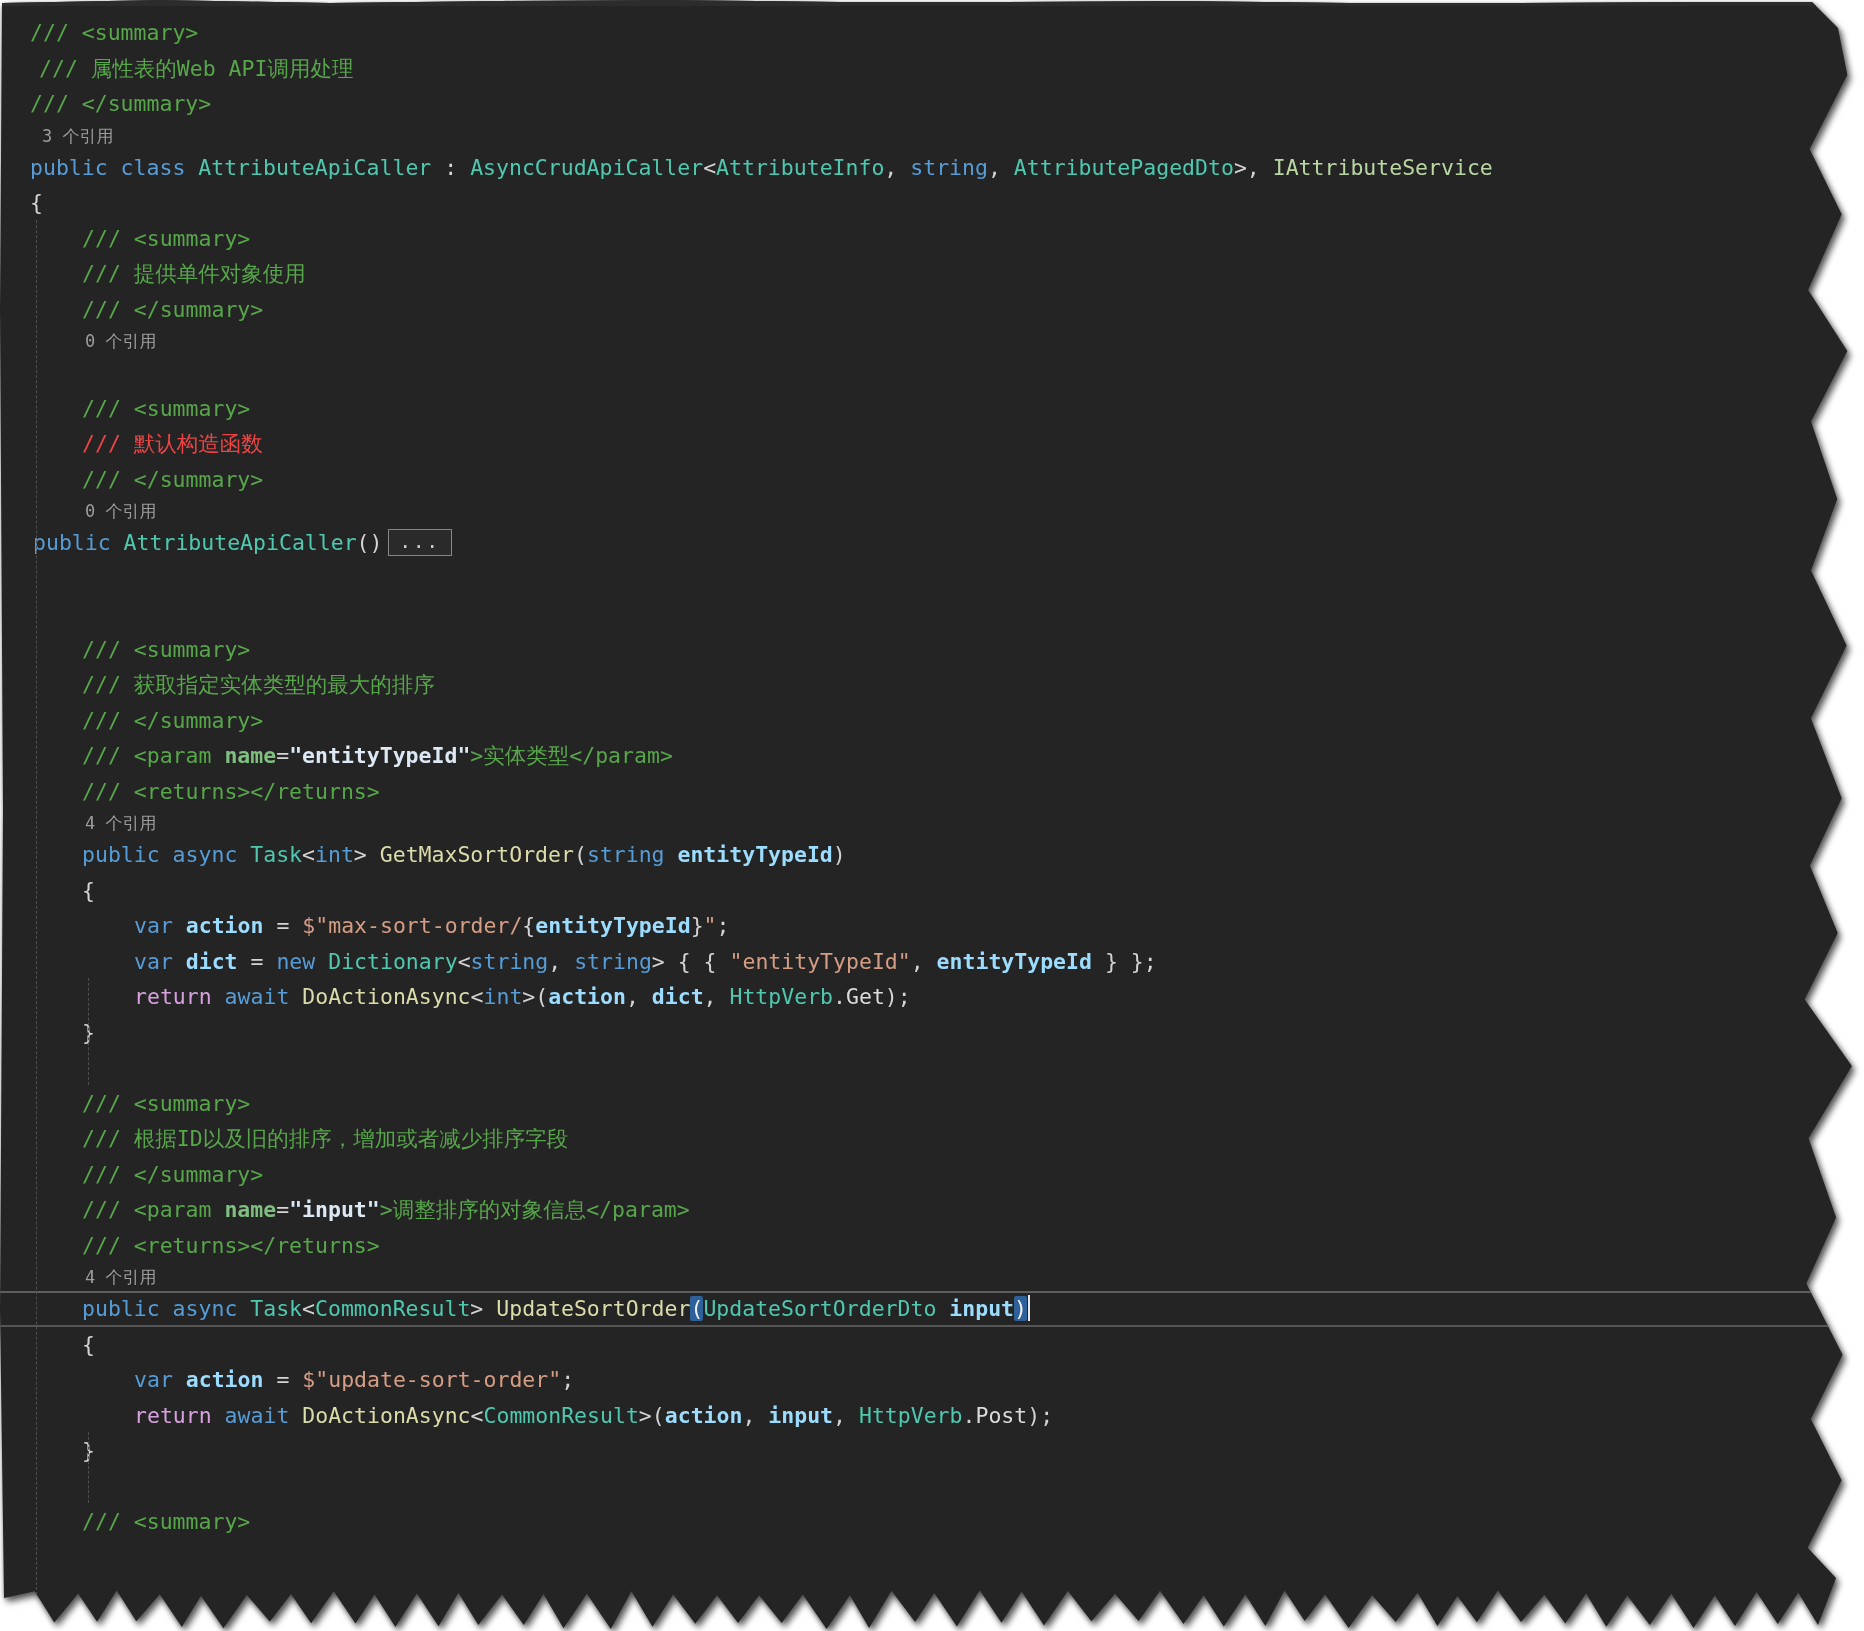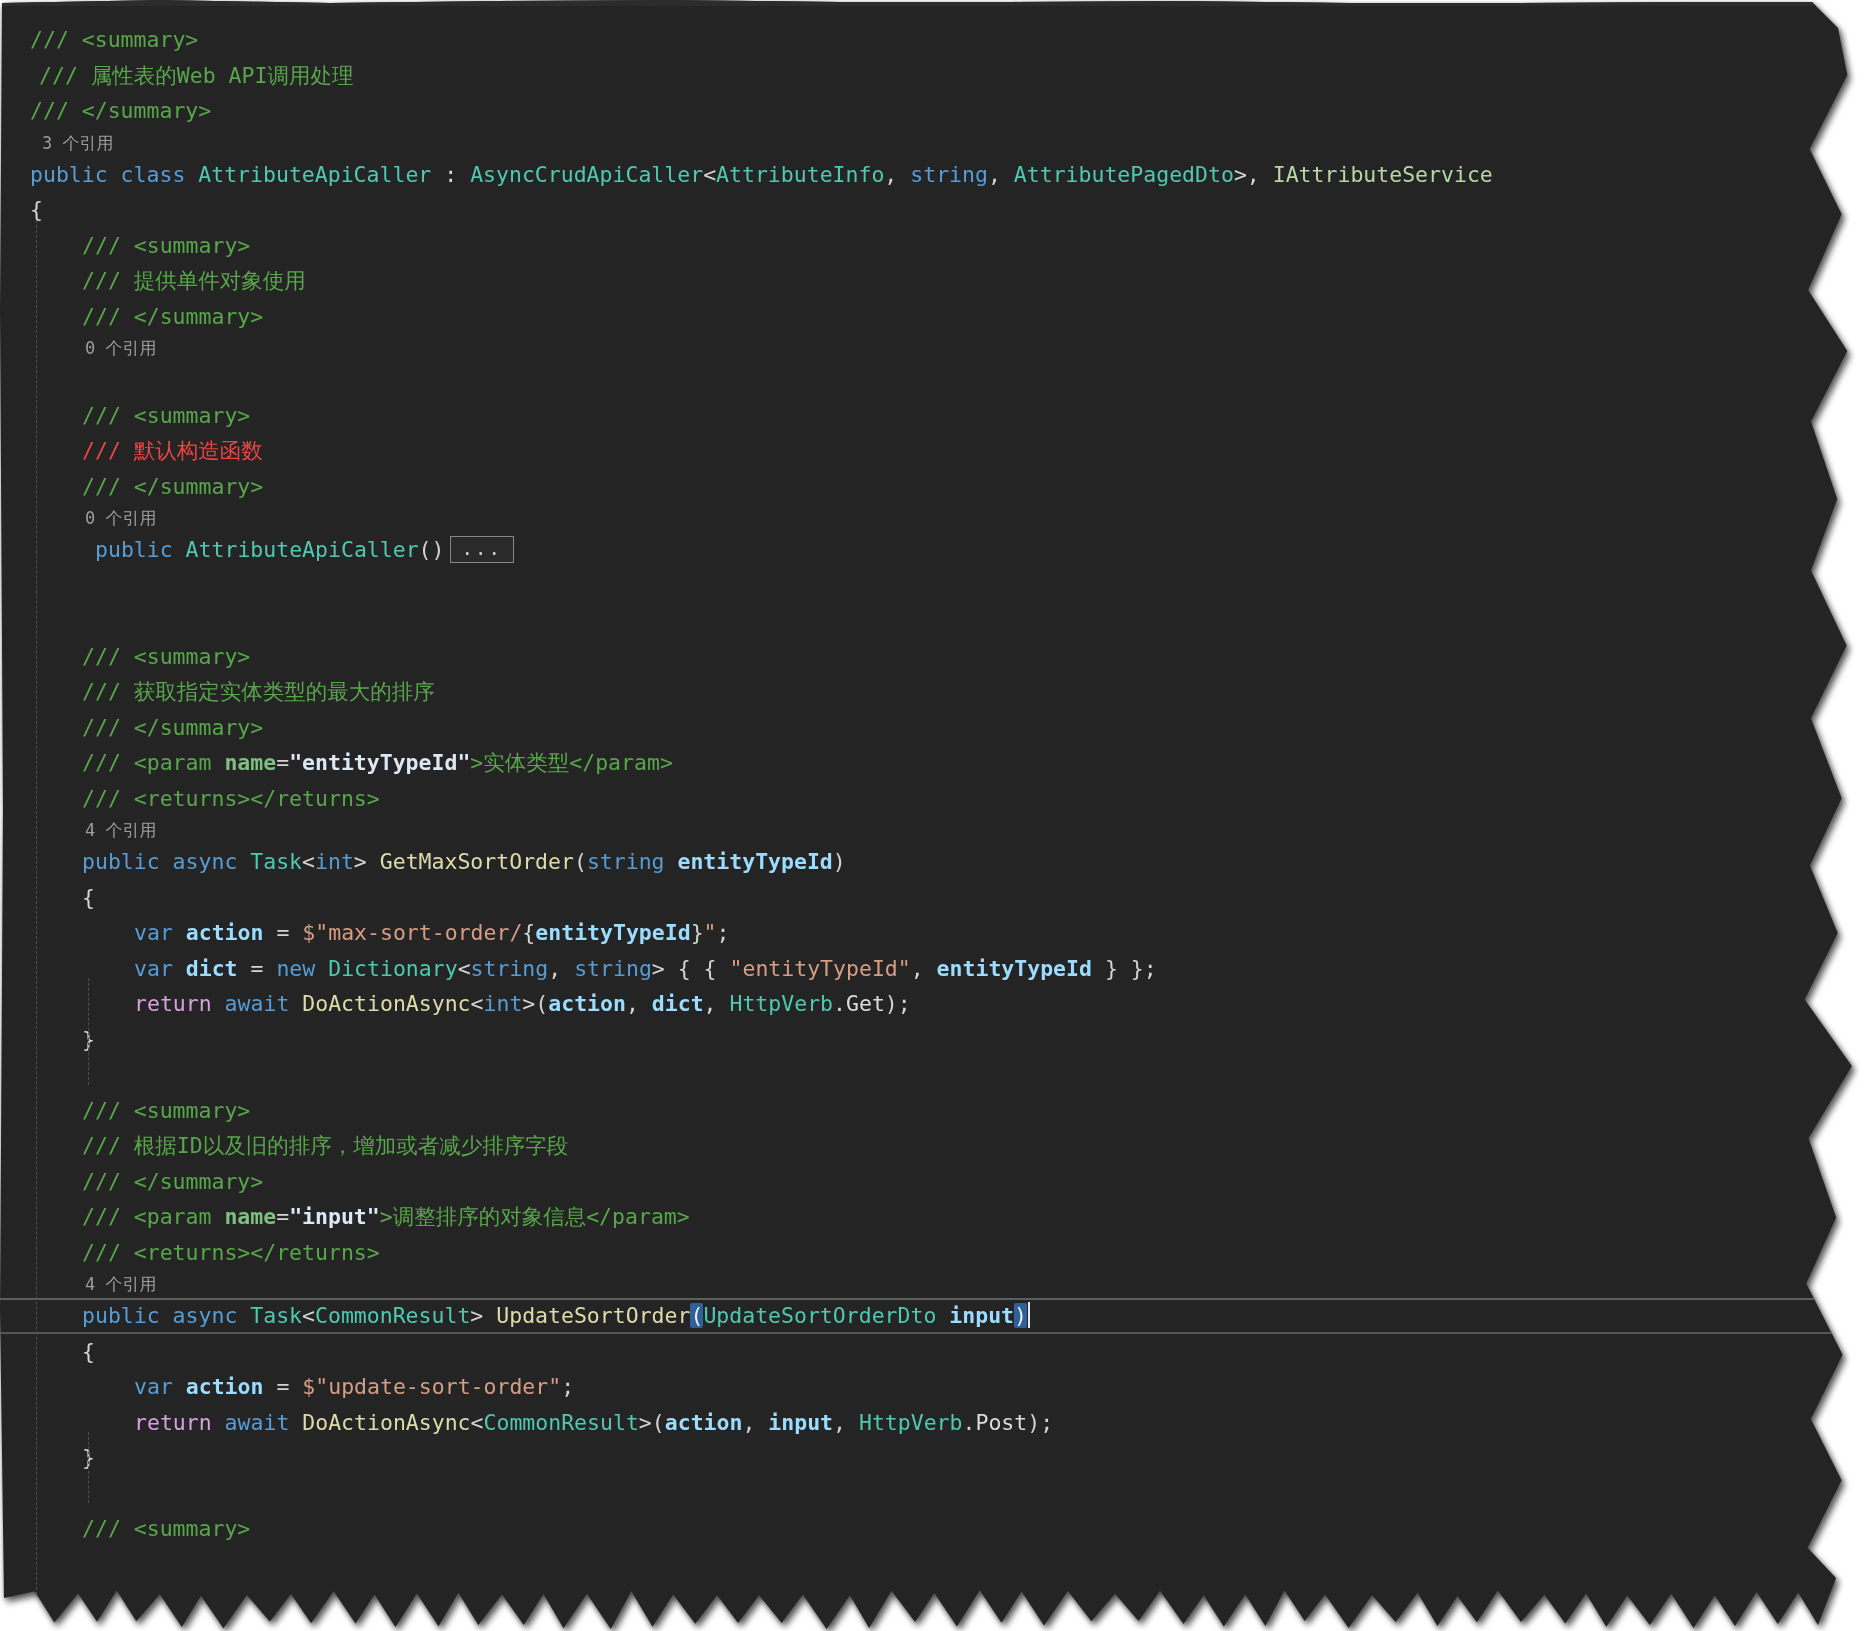--- a/index.html
+++ b/index.html
@@ -1,20 +1,20 @@
 <!DOCTYPE html>
 <html><head>
 <meta charset="utf-8">
 <style>
   html,body{margin:0;padding:0;background:#ffffff;}
   body{width:1864px;height:1631px;overflow:hidden;font-family:"DejaVu Sans Mono","Liberation Mono",monospace;}
   .shadow-wrap{position:absolute;inset:0;filter:drop-shadow(3px 4px 3px rgba(0,0,0,0.55)) drop-shadow(0 1px 2px rgba(0,0,0,0.35));}
   .panel{position:absolute;inset:0;background:#242424;}
   .top-strip{position:absolute;left:0;top:0;width:100%;height:6px;background:#2c2c2c;}
-  .lines{position:absolute;left:0;top:8px;width:100%;padding-top:14px;}
+  .lines{position:absolute;left:0;top:1px;width:100%;padding-top:14px;}
   .line{position:relative;box-sizing:border-box;white-space:pre;}
   .line.code{height:35.5px;line-height:35.5px;font-size:21.5px;}
   .line.cl{height:28px;line-height:28px;font-size:17px;color:#9d9d9d;}
   .line.cl span{color:#9d9d9d;}
   .line.current{border-top:2px solid #5e5e5e;border-bottom:2px solid #565656;line-height:31px;}
   .tok{white-space:pre;}
   .tok.hl{background:#2E6099;color:#f0f0f0;border-radius:2px;}
   .fold-box{display:inline-block;border:1px solid #878787;color:#cfcfcf;background:rgba(255,255,255,0.03);
     line-height:23px;height:25px;padding:0 11px;margin-left:5px;font-size:19px;letter-spacing:2px;
     vertical-align:middle;position:relative;top:-2px;}
@@ -38,21 +38,21 @@
         <div class="line code" style="padding-left: 30px;"><span class="tok" style="color: rgb(212, 212, 212);">{</span></div>
         <div class="line code" style="padding-left: 82px;"><span class="tok" style="color: rgb(87, 166, 74);">/// &lt;summary&gt;</span></div>
         <div class="line code" style="padding-left: 82px;"><span class="tok" style="color: rgb(87, 166, 74); text-align: center;">/// 提供单件对象使用</span></div>
         <div class="line code" style="padding-left: 82px;"><span class="tok" style="color: rgb(87, 166, 74);">/// &lt;/summary&gt;</span></div>
         <div class="line cl" style="padding-left: 85px;"><span>0 个引用</span></div>
         <div class="line code" style="padding-left: 82px;"></div>
         <div class="line code" style="padding-left: 82px;"><span class="tok" style="color: rgb(87, 166, 74);">/// &lt;summary&gt;</span></div>
         <div class="line code" style="padding-left: 82px;"><span class="tok" style="color: #ef4444;">/// 默认构造函数</span></div>
         <div class="line code" style="padding-left: 82px;"><span class="tok" style="color: rgb(87, 166, 74);">/// &lt;/summary&gt;</span></div>
         <div class="line cl" style="padding-left: 85px;"><span>0 个引用</span></div>
-        <div class="line code" style="padding-left: 95px;"><span class="tok" style="color: rgb(86, 156, 214);">public </span><span class="tok" style="color: rgb(78, 201, 176);">AttributeApiCaller</span><span class="tok" style="color: rgb(212, 212, 212);">()</span><span class="fold-box">...</span></div>
+        <div class="line code" style="padding-left: 33px;"><span class="tok" style="color: rgb(86, 156, 214);">public </span><span class="tok" style="color: rgb(78, 201, 176);">AttributeApiCaller</span><span class="tok" style="color: rgb(212, 212, 212);">()</span><span class="fold-box">...</span></div>
         <div class="line code" style="padding-left: 82px;"></div>
         <div class="line code" style="padding-left: 82px;"></div>
         <div class="line code" style="padding-left: 82px;"><span class="tok" style="color: rgb(87, 166, 74);">/// &lt;summary&gt;</span></div>
         <div class="line code" style="padding-left: 82px;"><span class="tok" style="color: rgb(87, 166, 74);">/// 获取指定实体类型的最大的排序</span></div>
         <div class="line code" style="padding-left: 82px;"><span class="tok" style="color: rgb(87, 166, 74);">/// &lt;/summary&gt;</span></div>
         <div class="line code" style="padding-left: 82px;"><span class="tok" style="color: rgb(87, 166, 74);">/// &lt;param </span><span class="tok" style="color: rgb(127, 191, 127); font-weight: bold;">name</span><span class="tok" style="color: rgb(212, 212, 212);">=</span><span class="tok" style="color: rgb(220, 233, 245); font-weight: bold;">"entityTypeId"</span><span class="tok" style="color: rgb(87, 166, 74);">&gt;实体类型&lt;/param&gt;</span></div>
         <div class="line code" style="padding-left: 82px;"><span class="tok" style="color: rgb(87, 166, 74);">/// &lt;returns&gt;&lt;/returns&gt;</span></div>
         <div class="line cl" style="padding-left: 85px;"><span>4 个引用</span></div>
         <div class="line code" style="padding-left: 82px;"><span class="tok" style="color: rgb(86, 156, 214);">public </span><span class="tok" style="color: rgb(86, 156, 214);">async </span><span class="tok" style="color: rgb(78, 201, 176);">Task</span><span class="tok" style="color: rgb(212, 212, 212);">&lt;</span><span class="tok" style="color: rgb(86, 156, 214);">int</span><span class="tok" style="color: rgb(212, 212, 212);">&gt; </span><span class="tok" style="color: rgb(220, 220, 170);">GetMaxSortOrder</span><span class="tok" style="color: rgb(212, 212, 212);">(</span><span class="tok" style="color: rgb(86, 156, 214);">string </span><span class="tok" style="color: rgb(156, 220, 254); font-weight: bold;">entityTypeId</span><span class="tok" style="color: rgb(212, 212, 212);">)</span></div>
         <div class="line code" style="padding-left: 82px;"><span class="tok" style="color: rgb(212, 212, 212);">{</span></div>

